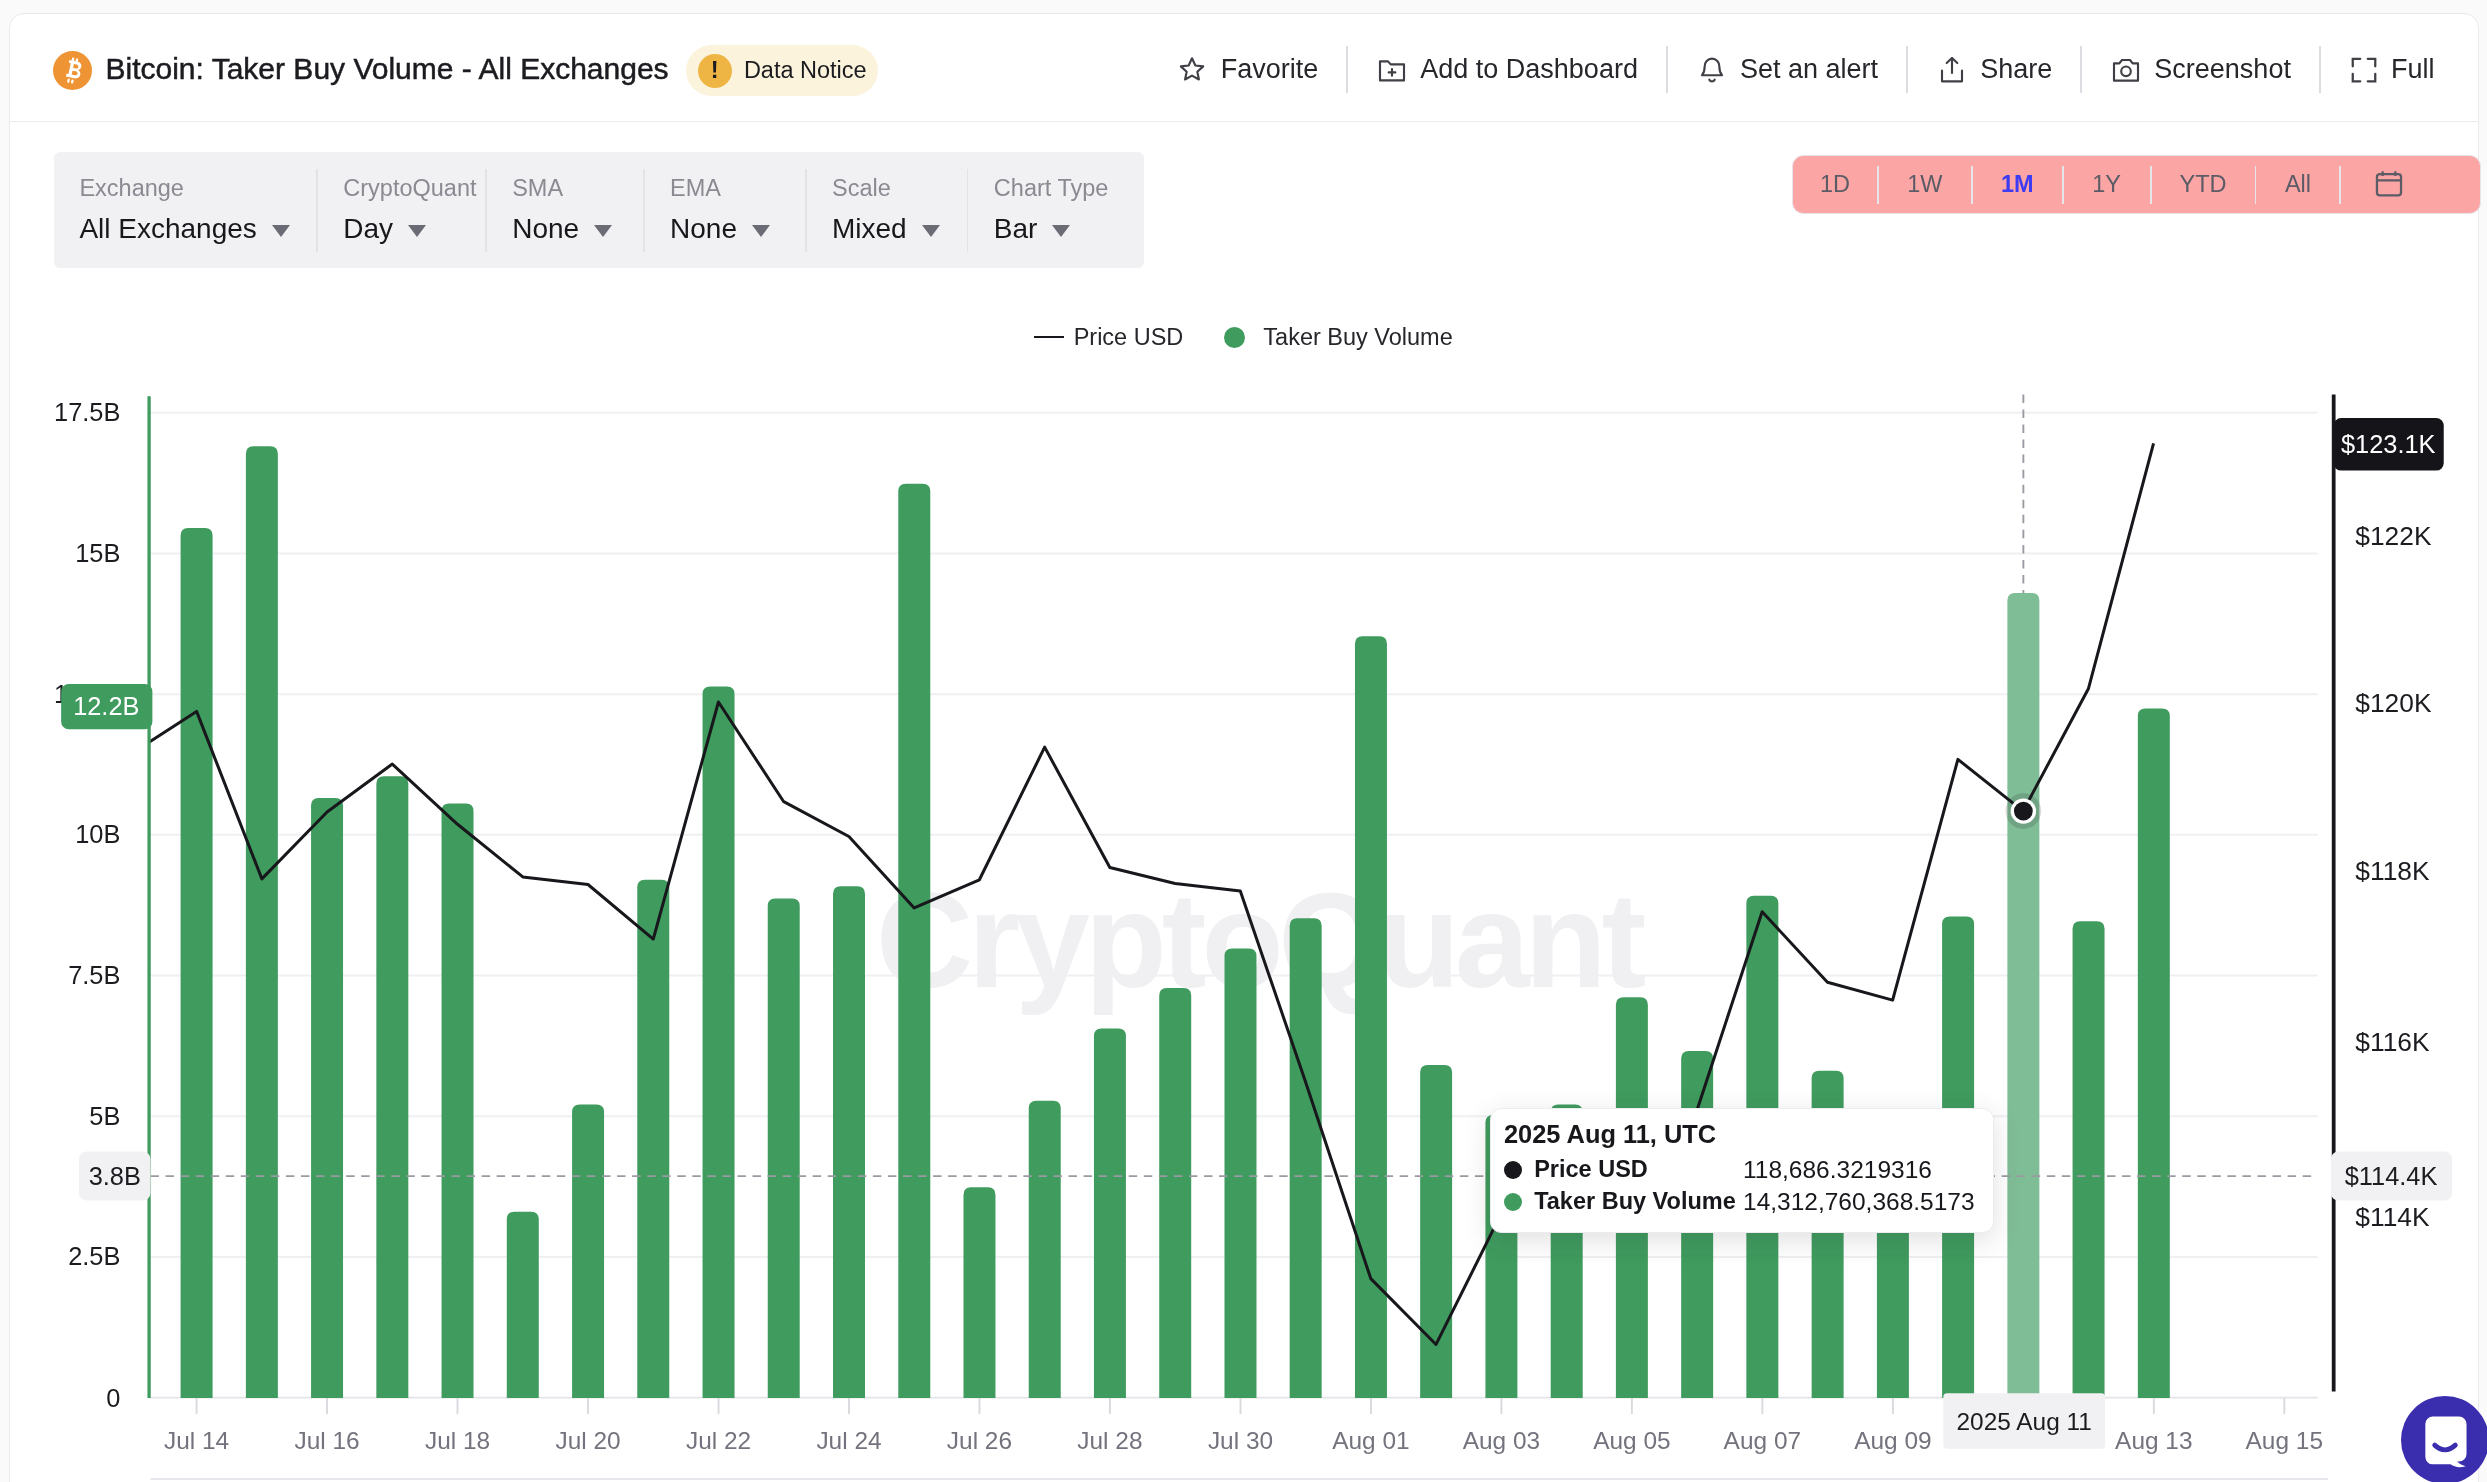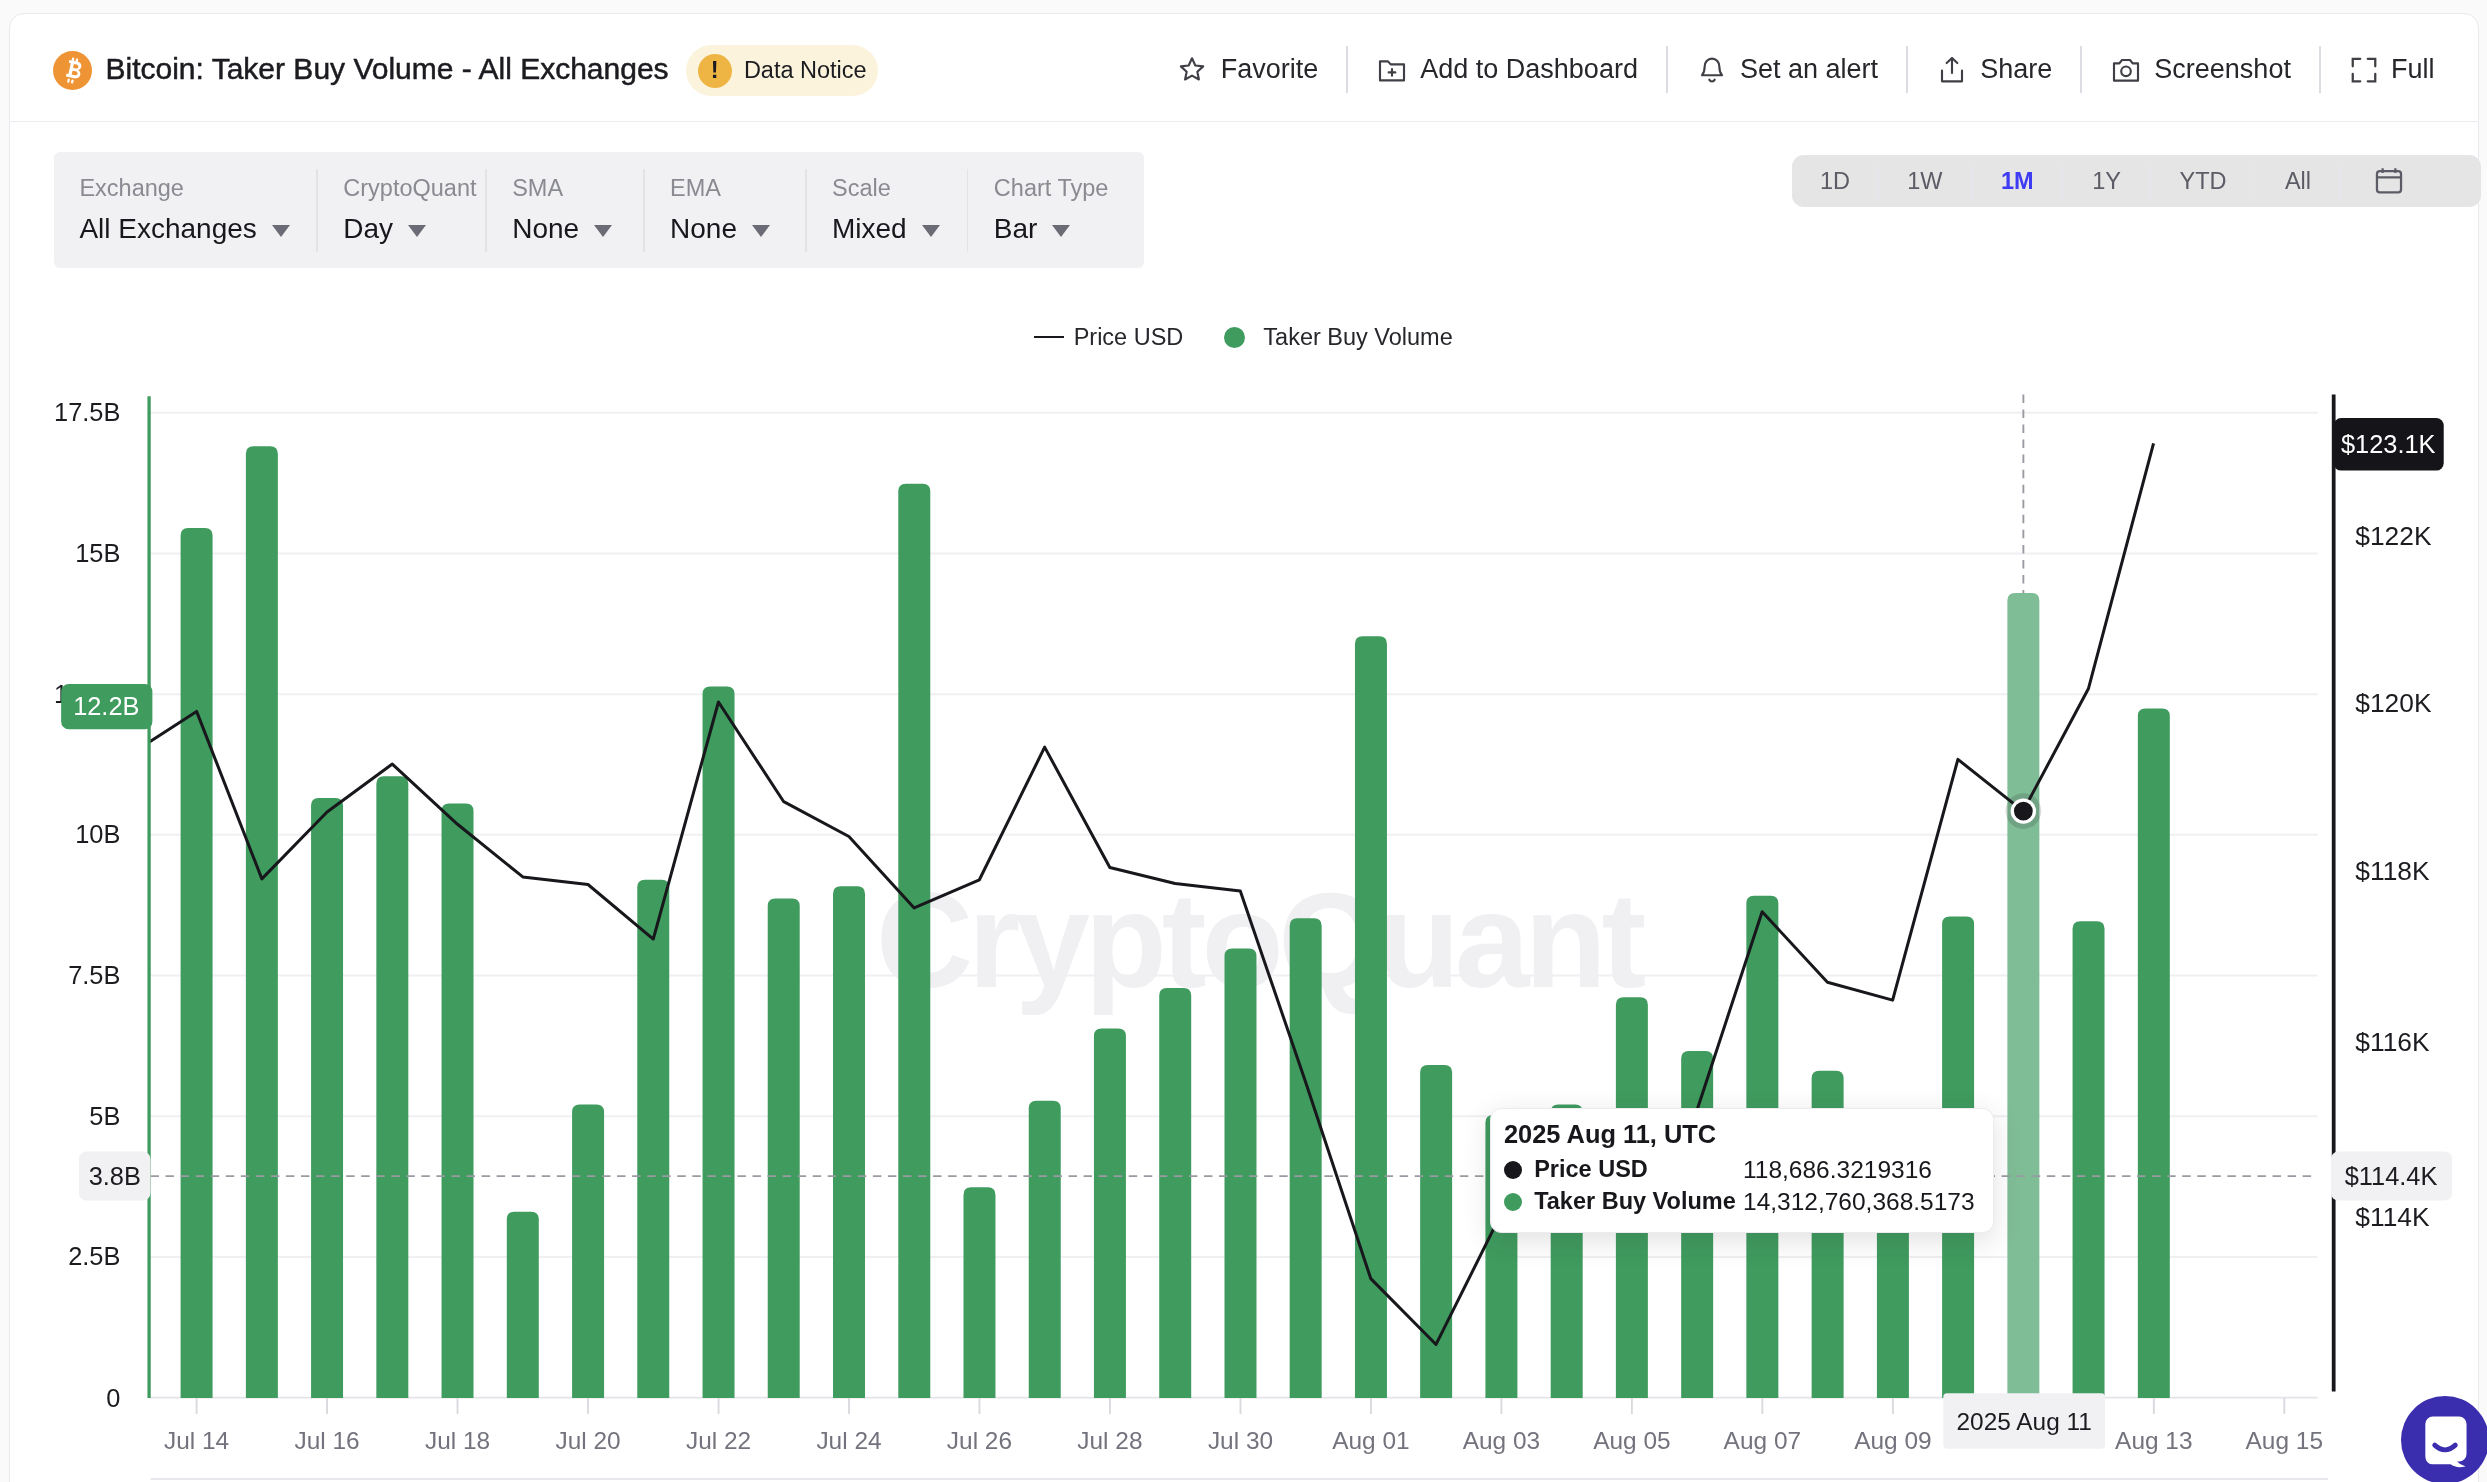--- a/index.html
+++ b/index.html
@@ -14,21 +14,21 @@
 #menu { position:absolute; right:24.5px; top:46px; height:47px; display:flex; align-items:center; color:#26262b; font-size:27px; }
 #menu .mi { display:flex; align-items:center; gap:12.2px; padding:0 28px; white-space:nowrap; }
 #menu .sep { width:1.9px; height:47px; background:#dcdce2; }
 #menu svg { display:block; }
 #controls { position:absolute; left:54px; top:152px; width:1090px; height:116px; background:#f1f1f3; border-radius:6px; display:flex; align-items:center; }
 .ctl { position:relative; padding:0 0 0 25.4px; }
 .ctl .lab { font-size:23.5px; color:#8a8a92; margin-bottom:11.3px; }
 .ctl .val { font-size:28px; font-weight:400; color:#17171c; display:flex; align-items:center; gap:15px; }
 .ctl .val .tri { width:0; height:0; border-left:9.4px solid transparent; border-right:9.4px solid transparent; border-top:12.2px solid #6b6b75; margin-top:3.8px; }
 .csep { width:1.9px; height:83px; background:#e2e2e7; flex:none; }
-#range { position:absolute; left:1792px; top:155px; width:689px; height:52px; border:1.9px solid #e5e5ea; border-radius:11.3px; display:flex; align-items:center; background:#e5e5e5; }
+#range { position:absolute; left:1792px; top:155px; width:689px; height:59px; border:1.9px solid #e5e5ea; border-radius:11.3px; display:flex; align-items:center; background:#fca5a5; }
 #range .ri { font-size:23.5px; color:#5c5c66; text-align:center; white-space:nowrap; }
 #range .rsep { width:1.9px; height:38px; background:#e5e5ea; }
 #legend { position:absolute; left:0; top:318px; width:2487px; height:38px; display:flex; align-items:center; justify-content:center; font-size:23.5px; color:#26262b; }
 .intercom { position:absolute; left:2401px; top:1396px; width:88px; height:88px; border-radius:50%; background:#3b2eae; display:flex; align-items:center; justify-content:center; }
 #tooltip { position:absolute; left:1490px; top:1108px; width:504px; height:125px; background:#fff; border:1.9px solid #ececf0; border-radius:11.3px; box-shadow:0 7.5px 28px rgba(40,40,50,.14); padding:11.3px 17px 0 13px; }
 #tooltip .tt { text-align:left; font-size:25.4px; font-weight:700; color:#17171c; margin-bottom:4.7px; }
 #tooltip .row { display:flex; align-items:center; height:32px; font-size:23.5px; color:#17171c; }
 #tooltip .dot { width:18px; height:18px; border-radius:50%; flex:none; margin-right:12.2px; }
 #tooltip .rl { font-weight:700; }
 #tooltip .rv { position:absolute; left:252px; font-weight:400; font-size:24.5px; }

